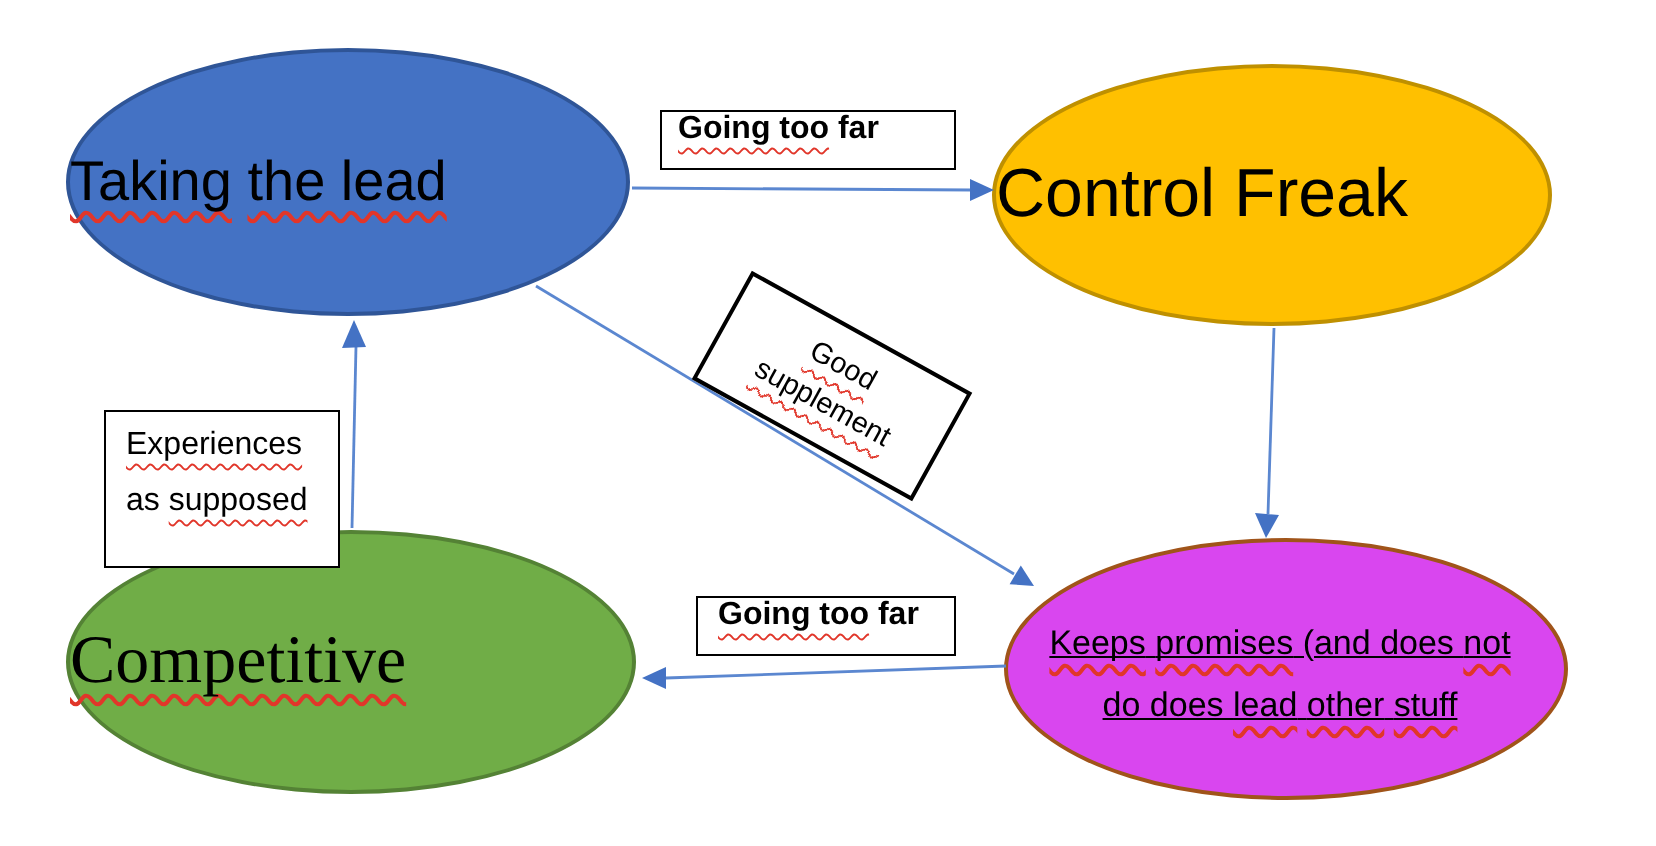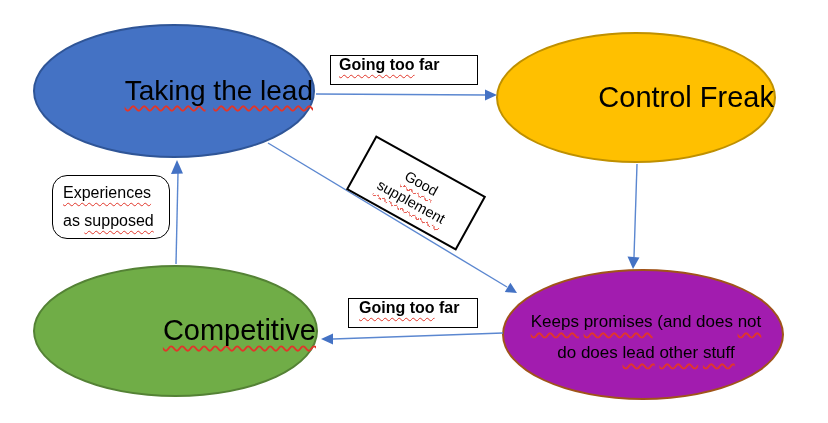--- a/index.html
+++ b/index.html
@@ -1,25 +1,25 @@
 <!DOCTYPE html>
 <html><head>
 <meta charset="utf-8">
 <style>
   html,body{margin:0;padding:0;background:#fff;}
   .canvas{position:relative;width:828px;height:423px;background:#ffffff;overflow:hidden;
           font-family:"Liberation Sans",sans-serif;color:#000;}
-  .ellipse{position:absolute;border-radius:50%;display:flex;align-items:center;justify-content:flex-end;
+  .ellipse{position:absolute;border-radius:50%;display:flex;align-items:center;justify-content:flex-start;
            text-align:center;box-sizing:border-box;z-index:1;}
   .node-blue  {background:#4472C4;border:2.5px solid #2F5597;}
   .node-gold  {background:#FFC000;border:2.5px solid #BF9000;}
-  .node-green {background:#70AD47;border:2.5px solid #548235;}
-  .node-orange{background:#a21caf;border:2.5px solid #A0541A;}
+  .node-green {background:#70AD47;border:2.5px solid #548235;font-family:Liberation Serif, serif;}
+  .node-orange{background:#d946ef;border:2.5px solid #A0541A;text-decoration:underline;}
   .big{font-size:28px;line-height:1.15;}
-  .big-wide{font-size:29px;}
+  .big-wide{font-size:34px;}
   .orange-text{font-size:17px;line-height:31px;width:272px;padding-top:4px;}
   .sp{text-decoration-line:underline;text-decoration-style:wavy;text-decoration-color:#E1362A;
       text-decoration-thickness:1.5px;text-decoration-skip-ink:none;text-underline-offset:5px;}
   .labelbox{position:absolute;background:#fff;border:1.6px solid #000;box-sizing:border-box;
             font-size:16px;z-index:3;}
   .labelbox .sp{text-underline-offset:3.5px;text-decoration-thickness:1.2px;}
   .vcenter{display:flex;align-items:flex-start;font-weight:bold;}
   .twoline{line-height:28px;padding:3px 0 0 10px;}
   .rotated{transform:rotate(29deg);text-align:center;font-size:14.5px;line-height:21px;
            display:flex;flex-direction:column;align-items:center;justify-content:center;border-width:2px;}
@@ -77,21 +77,21 @@
   <div class="labelbox vcenter" style="left:330px;top:55px;width:148px;height:30px;padding-left:8px;">
     <span><span class="sp">Going too</span><span> far</span></span>
   </div>
 
   <div class="labelbox rotated" style="left:353px;top:162px;width:126px;height:62px;">
     <div><span class="sp">Good</span></div>
     <div><span class="sp">supplement</span></div>
   </div>
 
 
-  <div class="labelbox twoline" style="left:52px;top:175px;width:118px;height:64px;border-radius:15px;">
+  <div class="labelbox twoline" style="left:52px;top:205px;width:118px;height:79px;">
     <div><span class="sp">Experiences</span></div>
     <div><span>as </span><span class="sp">supposed</span></div>
   </div>
 
   <div class="labelbox vcenter" style="left:348px;top:298px;width:130px;height:30px;padding-left:10px;">
     <span><span class="sp">Going too</span><span> far</span></span>
   </div>
 
 </div>
 

